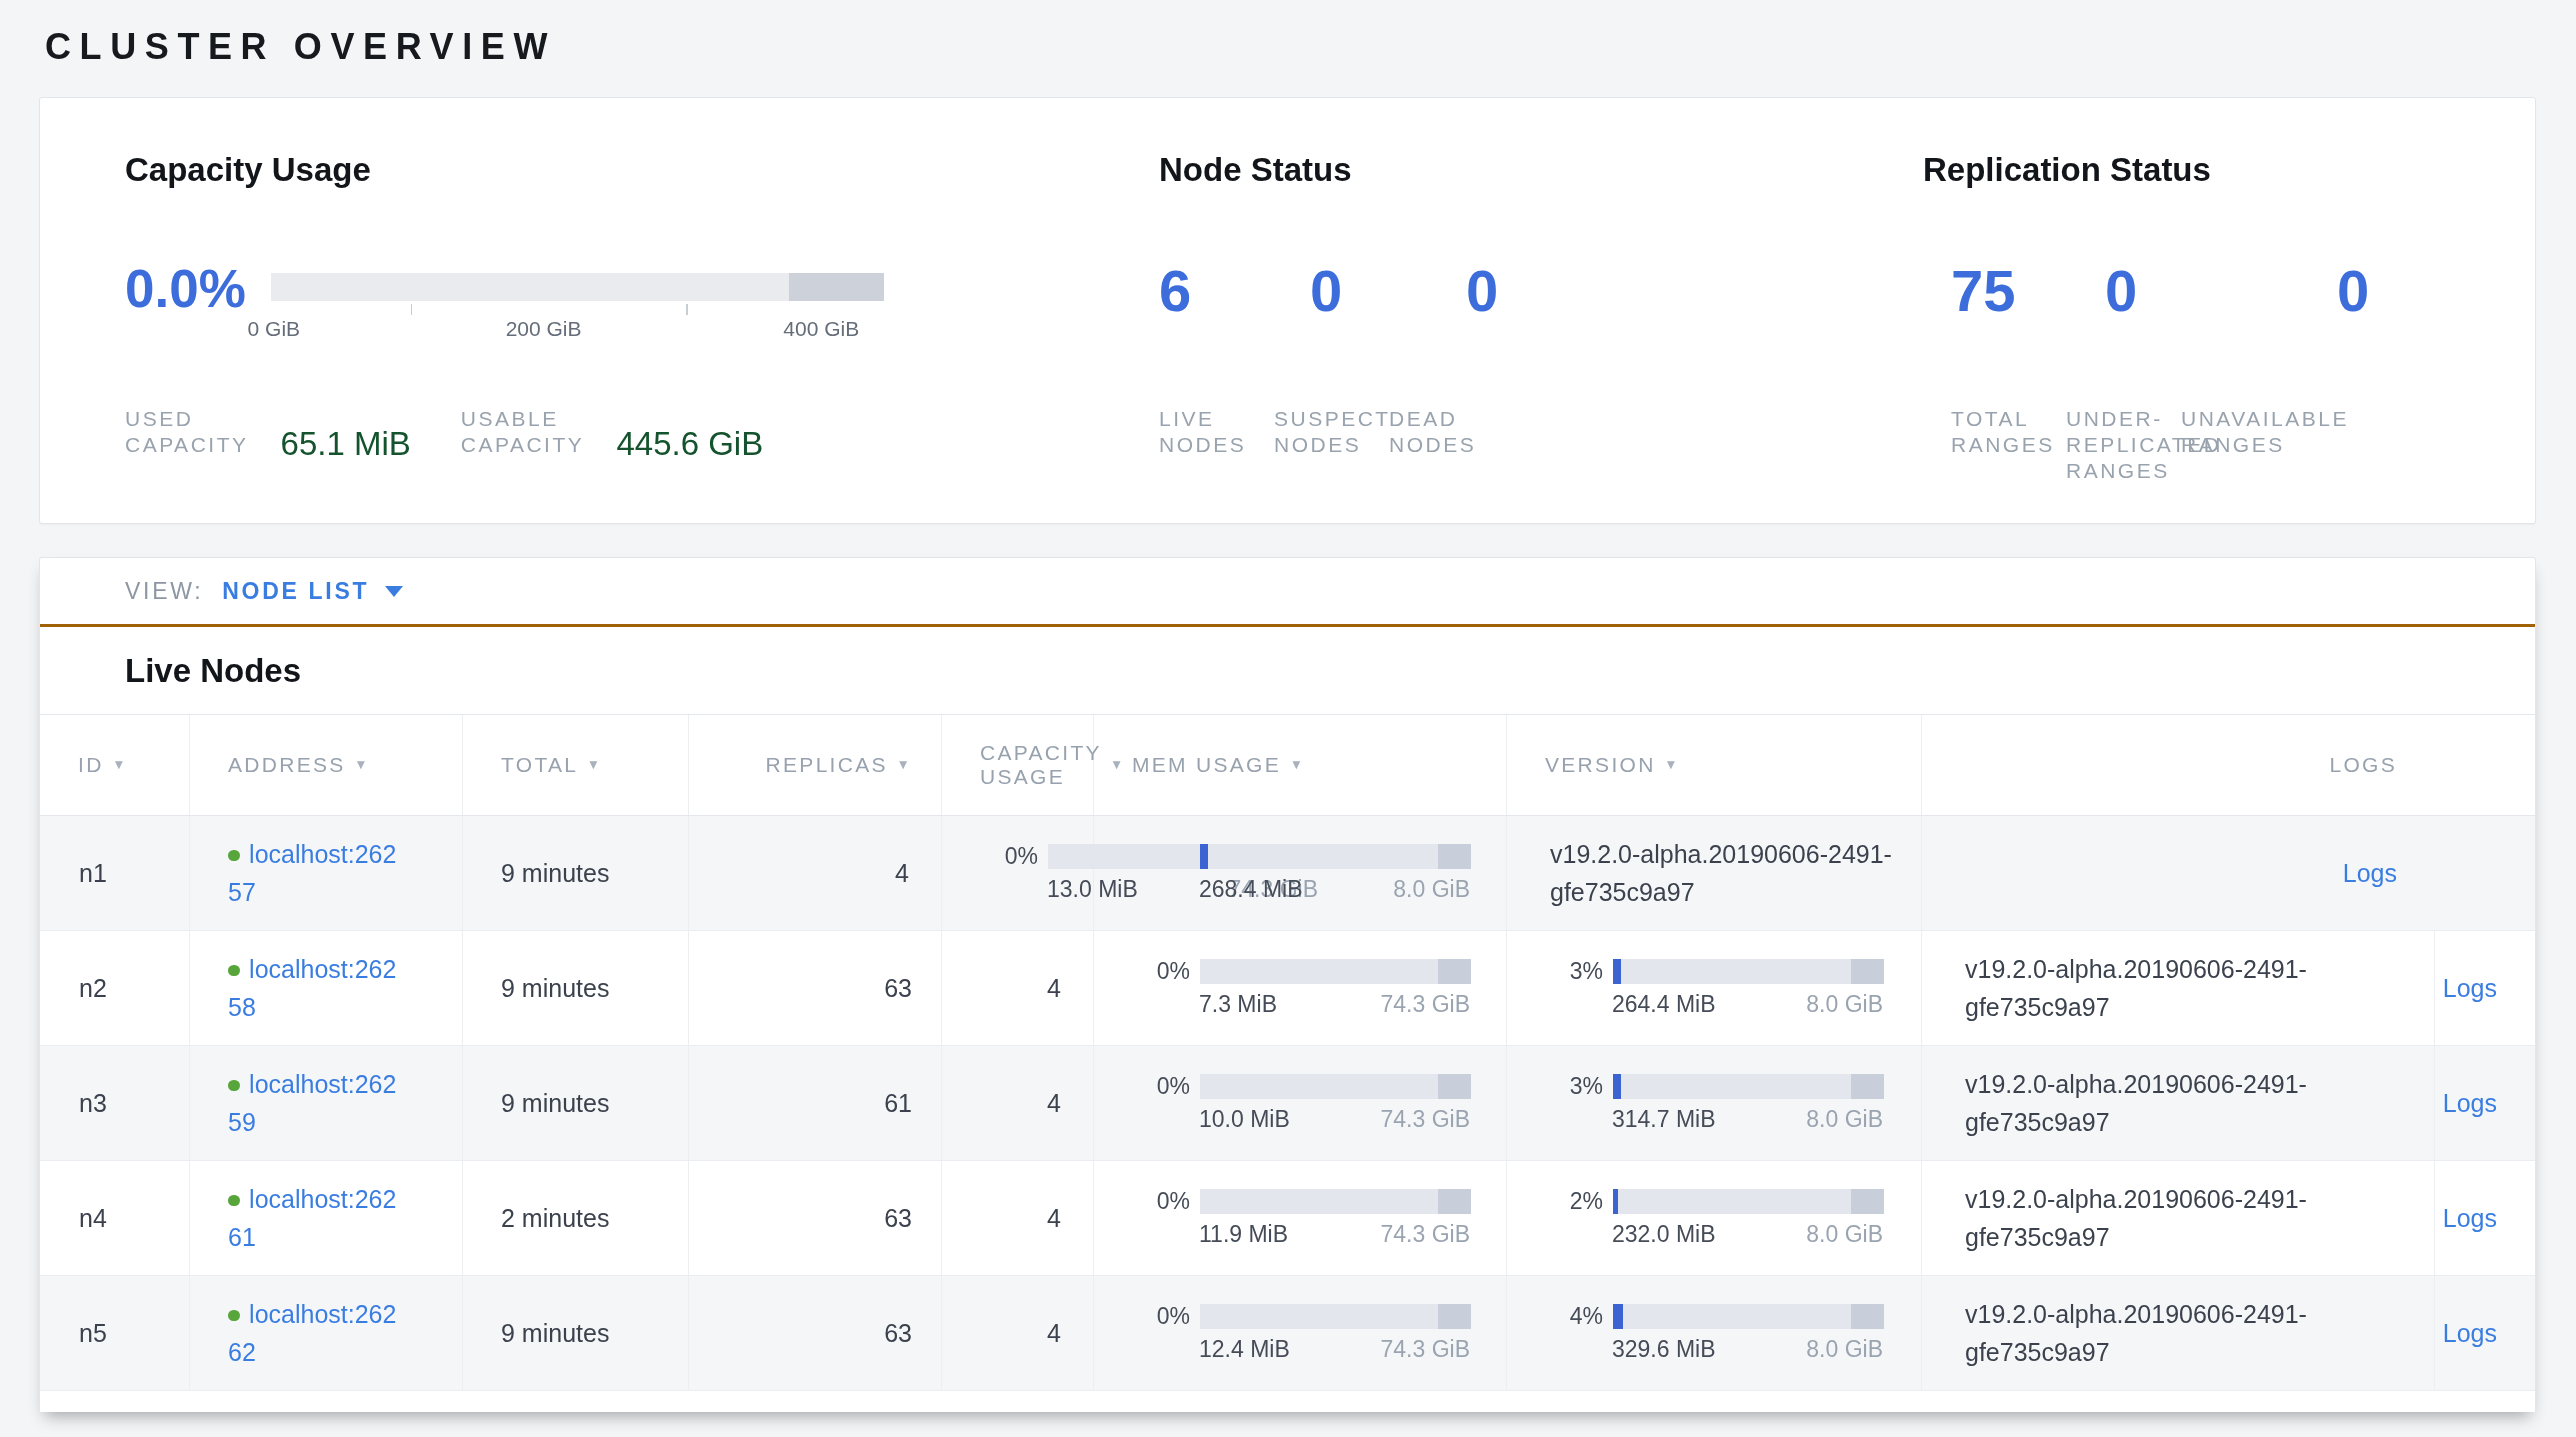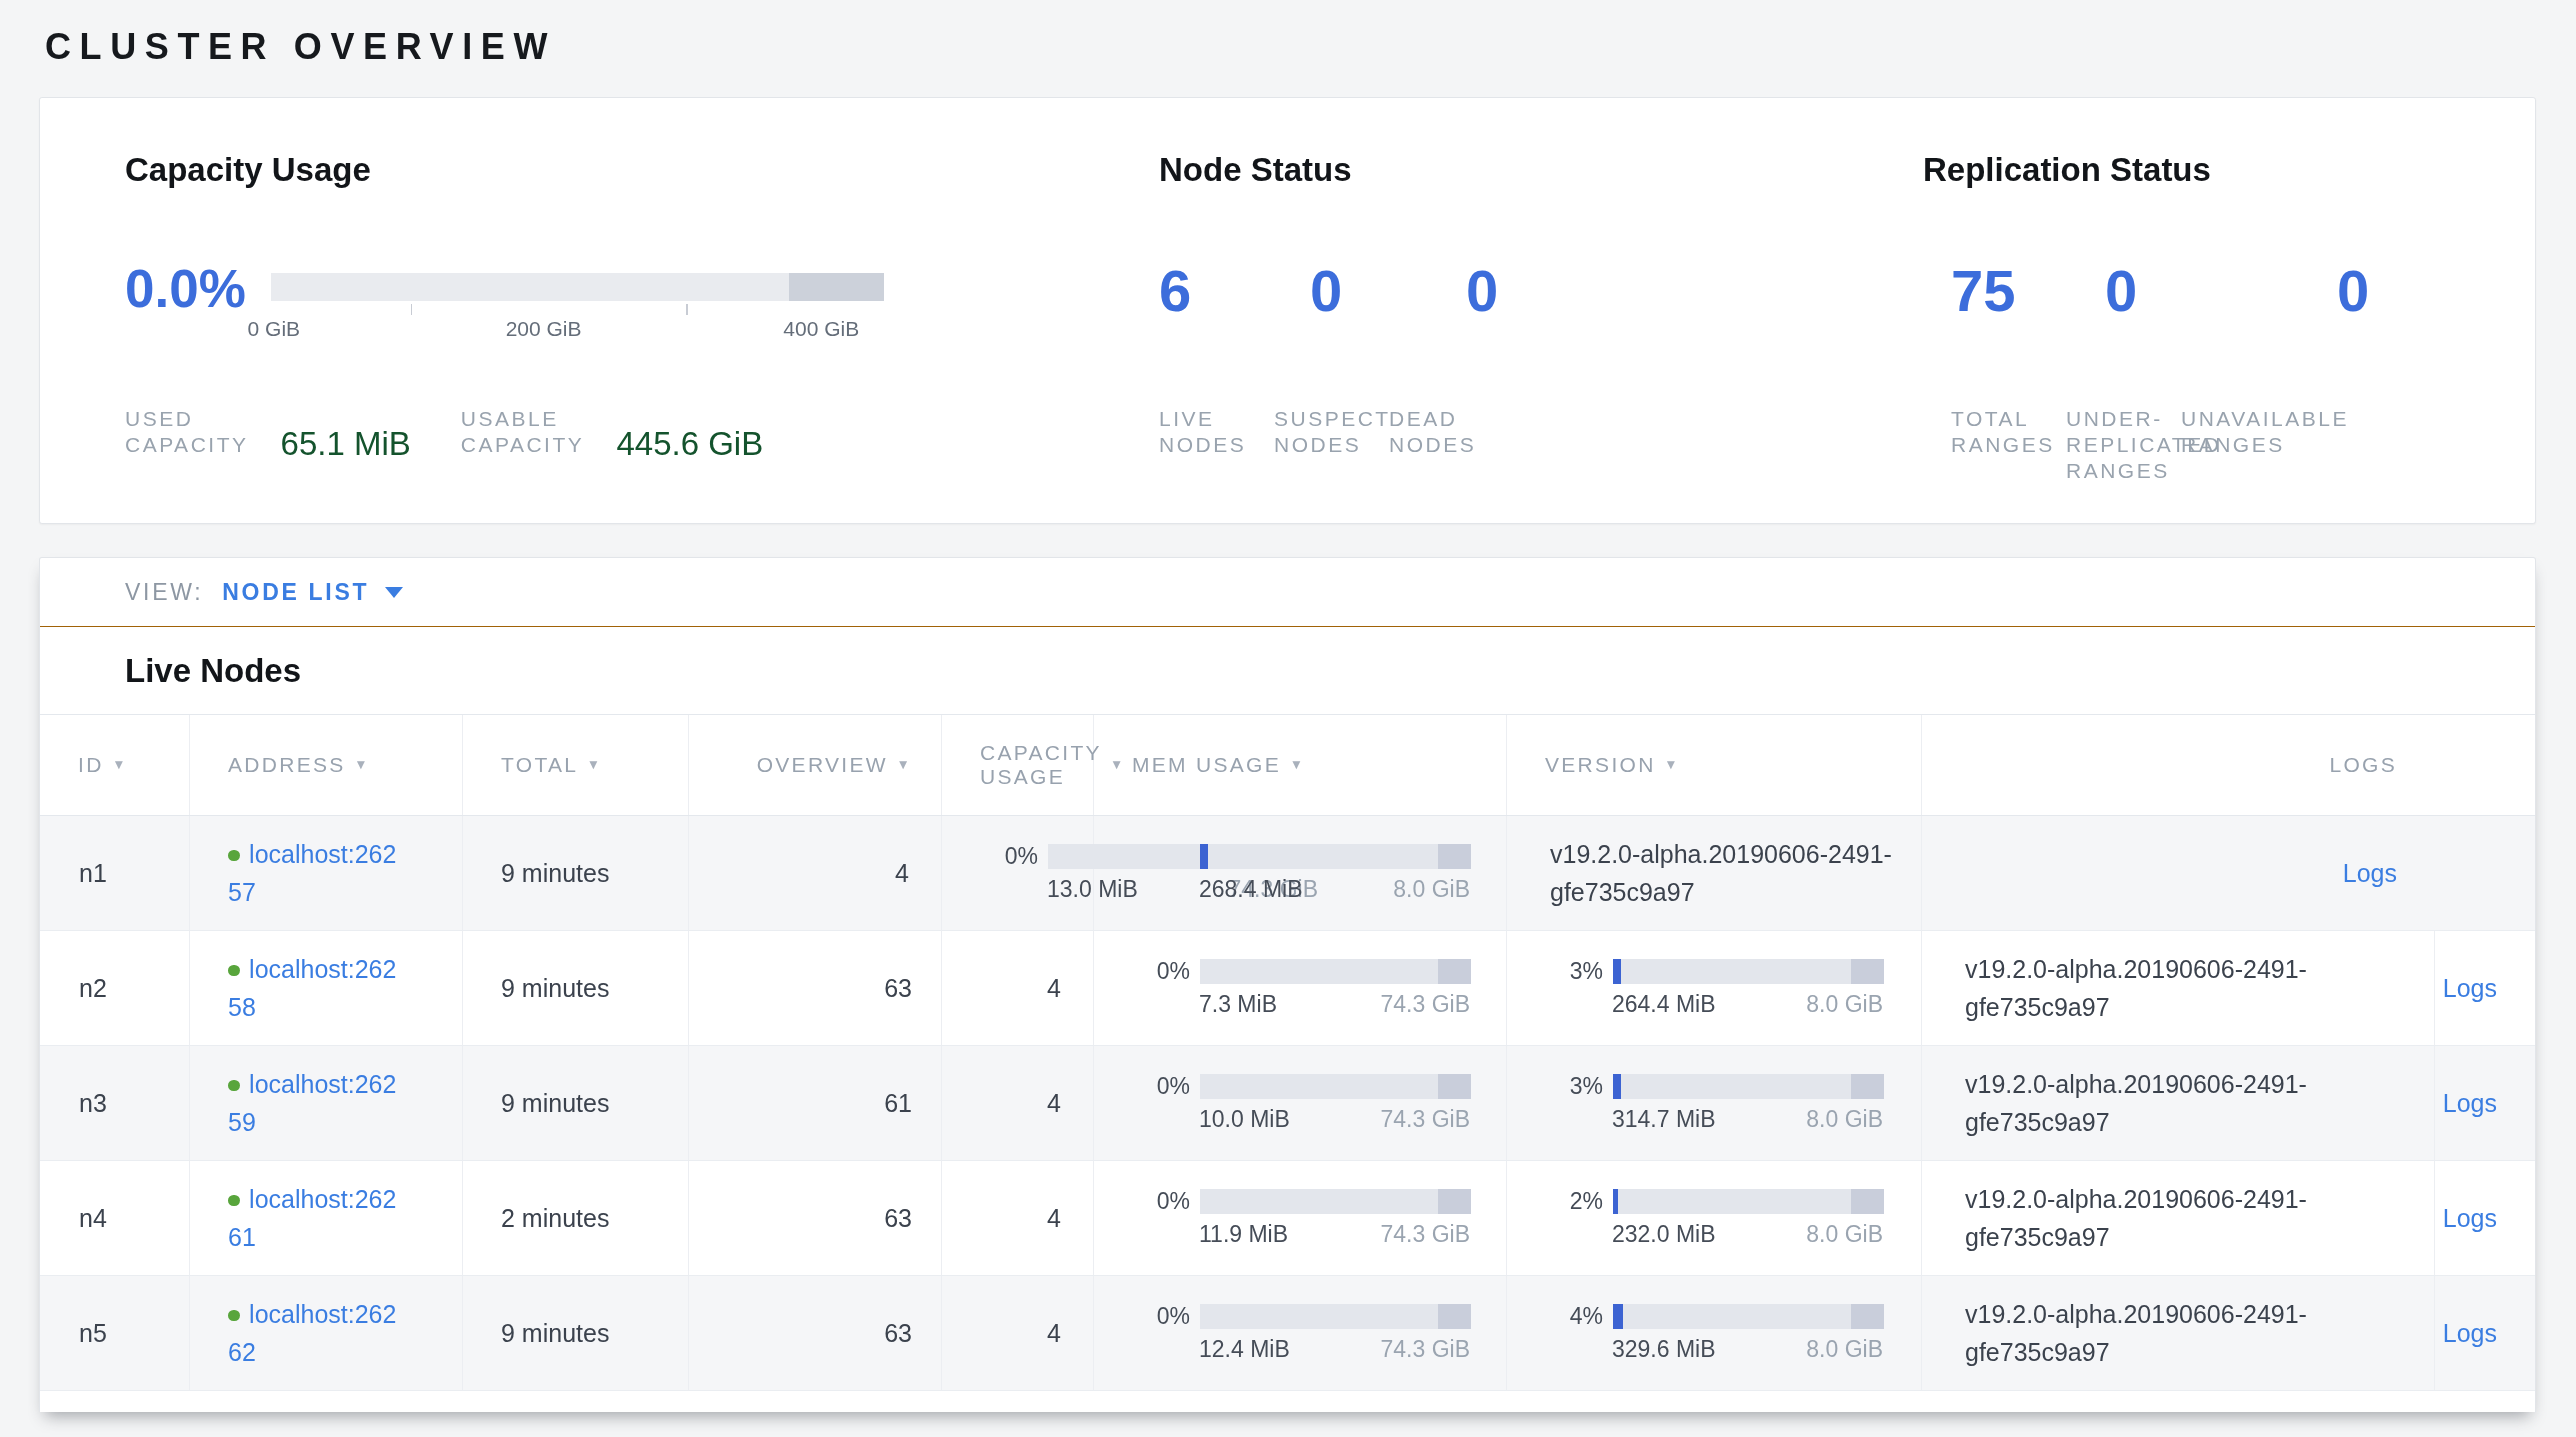--- a/index.html
+++ b/index.html
@@ -52,21 +52,21 @@
   .tm1 { left: 22.8%; } .tm2 { left: 67.8%; }
   .tick-label { position: absolute; top: 12.5px; transform: translateX(-50%); font-size: 21px; color: #646d79; white-space: nowrap; }
   .tl0 { left: 0.5%; } .tl1 { left: 44.5%; } .tl2 { left: 89.8%; }
   .cap-stat { display: flex; align-items: flex-end; }
   .cap-stat + .cap-stat { margin-left: 50px; }
   .cap-stat-label { width: 146px; margin-right: 9.6px; font-size: 21px; letter-spacing: 2.5px; color: #99a3ae; line-height: 26px; }
   .cap-stat-value { font-size: 33px; font-weight: 500; color: #14532d; line-height: 33px; position: relative; top: 1.9px; white-space: nowrap; }
   
   .card-table { margin-top: 33px; border-bottom: none; border-radius: 2.9px 2.9px 0 0;
     box-shadow: 0 9.6px 15.3px -5.7px rgba(40,45,55,0.40); }
-  .view-bar { height: 69px; display: flex; align-items: center; padding-left: 85px; border-bottom: 1px solid #a16207; }
+  .view-bar { height: 69px; display: flex; align-items: center; padding-left: 85px; border-bottom: 3px solid #a16207; }
   .view-label { font-size: 23px; letter-spacing: 2.7px; color: #8d97a3; }
   .view-select { margin-left: 19px; display: flex; align-items: center; color: #3a7de1; font-size: 23px; letter-spacing: 2.7px; font-weight: 700; cursor: pointer; }
   .caret { width: 0; height: 0; border-left: 9.6px solid transparent; border-right: 9.6px solid transparent; border-top: 11.5px solid #3a7de1; margin-left: 15.3px; }
   .table-heading { height: 87px; display: flex; align-items: center; padding-left: 85px; font-size: 33px; font-weight: 700; color: #121519; }
   .trow { display: grid; grid-template-columns: 150px 273px 226px 253px 152px 413px 415px 513px auto; align-items: stretch; }
   .thead { height: 102px; border-top: 1px solid #e4e8ed; border-bottom: 1px solid #e4e8ed; }
   .th {
     font-size: 21px; letter-spacing: 2.3px; color: #98a2ae; font-weight: 500;
     display: flex; align-items: center; padding-left: 38px;
     border-right: 1px solid #eceef2; cursor: pointer;
@@ -187,21 +187,21 @@
     </div>
     <div class="th">
       <span>ADDRESS</span>
       <span class="sort">▼</span>
     </div>
     <div class="th">
       <span>TOTAL</span>
       <span class="sort">▼</span>
     </div>
     <div class="th num">
-      <span>OVERVIEW</span>
+      <span>REPLICAS</span>
       <span class="sort">▼</span>
     </div>
     <div class="th">
       <span>CAPACITY USAGE</span>
       <span class="sort">▼</span>
     </div>
     <div class="th">
       <span>MEM USAGE</span>
       <span class="sort">▼</span>
     </div>

